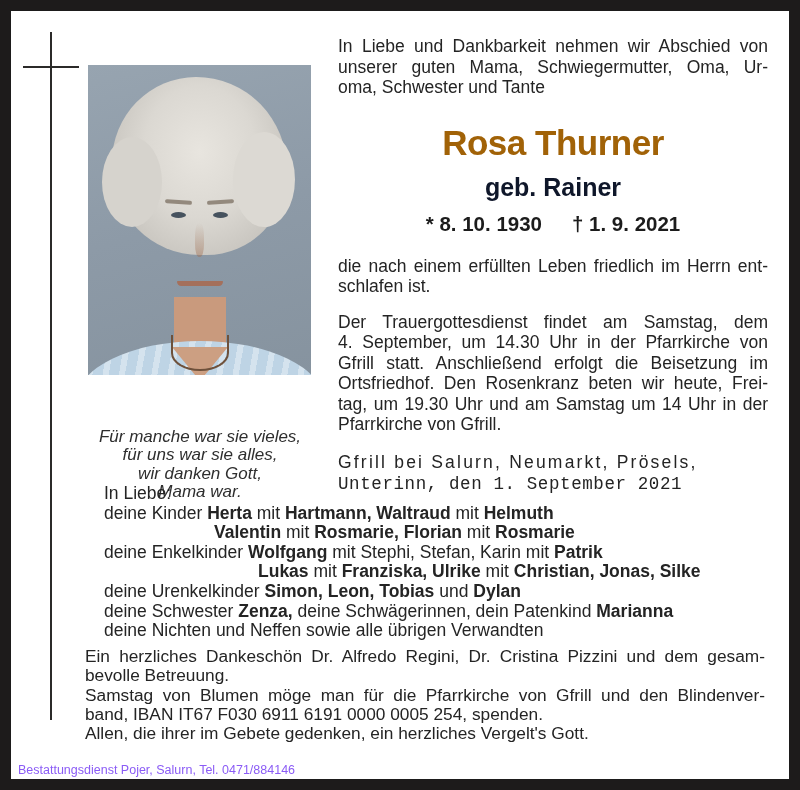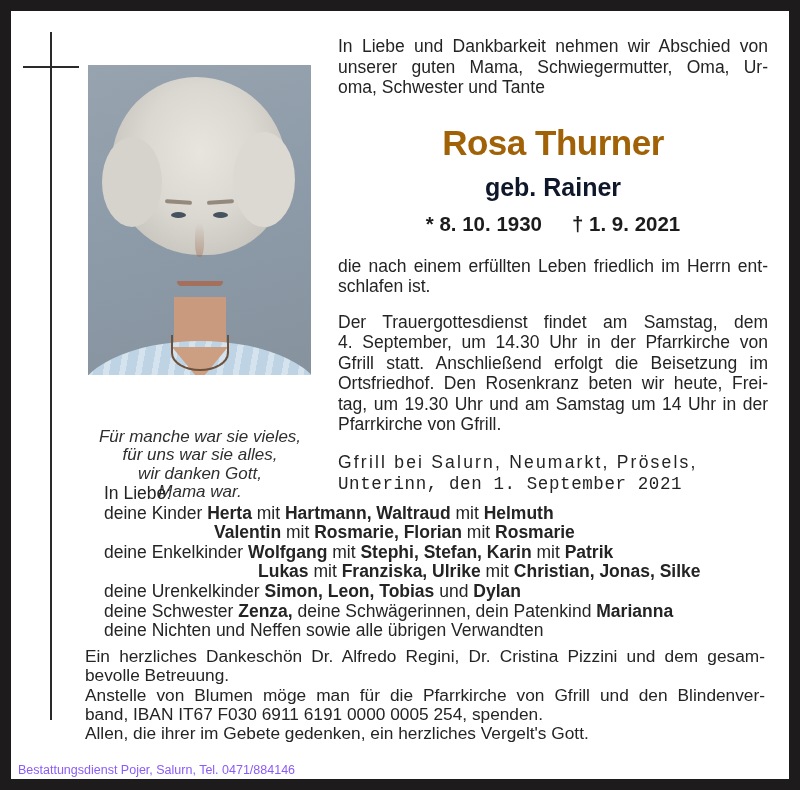--- a/index.html
+++ b/index.html
@@ -126,35 +126,35 @@
       <div class="sp1">Gfrill bei Salurn, Neumarkt, Prösels,</div>
       <div class="sp2">Unterinn, den 1. September 2021</div>
     </div>
   </div>
 
   <div class="family">
     <div class="fam-heading">In Liebe:</div>
     <div>
         <div class="fam-line"><span>deine Kinder </span><span style="font-weight: 700;">Herta</span><span> mit </span><span style="font-weight: 700;">Hartmann, Waltraud</span><span> mit </span><span style="font-weight: 700;">Helmuth</span></div>
         <div class="fam-line" style="padding-left: 110px;"><span style="font-weight: 700;">Valentin</span><span> mit </span><span style="font-weight: 700;">Rosmarie, Florian</span><span> mit </span><span style="font-weight: 700;">Rosmarie</span></div>
-        <div class="fam-line"><span>deine Enkelkinder </span><span style="font-weight: 700;">Wolfgang</span><span> mit </span><span style="font-weight: 700;">Stephi, Stefan, Karin</span><span> mit </span><span style="font-weight: 700;">Patrik</span></div>
+        <div class="fam-line"><span>deine Enkelkinder </span><span style="font-weight: 700;">Wolfgang</span><span> mit </span><span style="font-weight: 400;">Stephi, Stefan, Karin</span><span> mit </span><span style="font-weight: 700;">Patrik</span></div>
         <div class="fam-line" style="padding-left: 154px;"><span style="font-weight: 700;">Lukas</span><span> mit </span><span style="font-weight: 700;">Franziska, Ulrike</span><span> mit </span><span style="font-weight: 700;">Christian, Jonas, Silke</span></div>
         <div class="fam-line"><span>deine Urenkelkinder </span><span style="font-weight: 700;">Simon, Leon, Tobias</span><span> und </span><span style="font-weight: 700;">Dylan</span></div>
         <div class="fam-line"><span>deine Schwester </span><span style="font-weight: 700;">Zenza,</span><span> deine Schwägerinnen, dein Patenkind </span><span style="font-weight: 700;">Marianna</span></div>
         <div class="fam-line"><span>deine Nichten und Neffen sowie alle übrigen Verwandten</span></div>
       </div>
   </div>
 
   <div class="thanks">
     <div>
         <div class="jl">Ein herzliches Dankeschön Dr. Alfredo Regini, Dr. Cristina Pizzini und dem gesam-</div>
         <div class="jl last">bevolle Betreuung.</div>
       </div>
     <div>
-        <div class="jl">Anstelle von Blumen möge man für die Pfarrkirche von Gfrill und den Blindenver-</div>
+        <div class="jl">Samstag von Blumen möge man für die Pfarrkirche von Gfrill und den Blindenver-</div>
         <div class="jl last">band, IBAN IT67 F030 6911 6191 0000 0005 254, spenden.</div>
       </div>
     <div>
         <div class="jl last">Allen, die ihrer im Gebete gedenken, ein herzliches Vergelt's Gott.</div>
       </div>
   </div>
 
   <div class="footer">Bestattungsdienst Pojer, Salurn, Tel. 0471/884146</div>
 
 </div>

